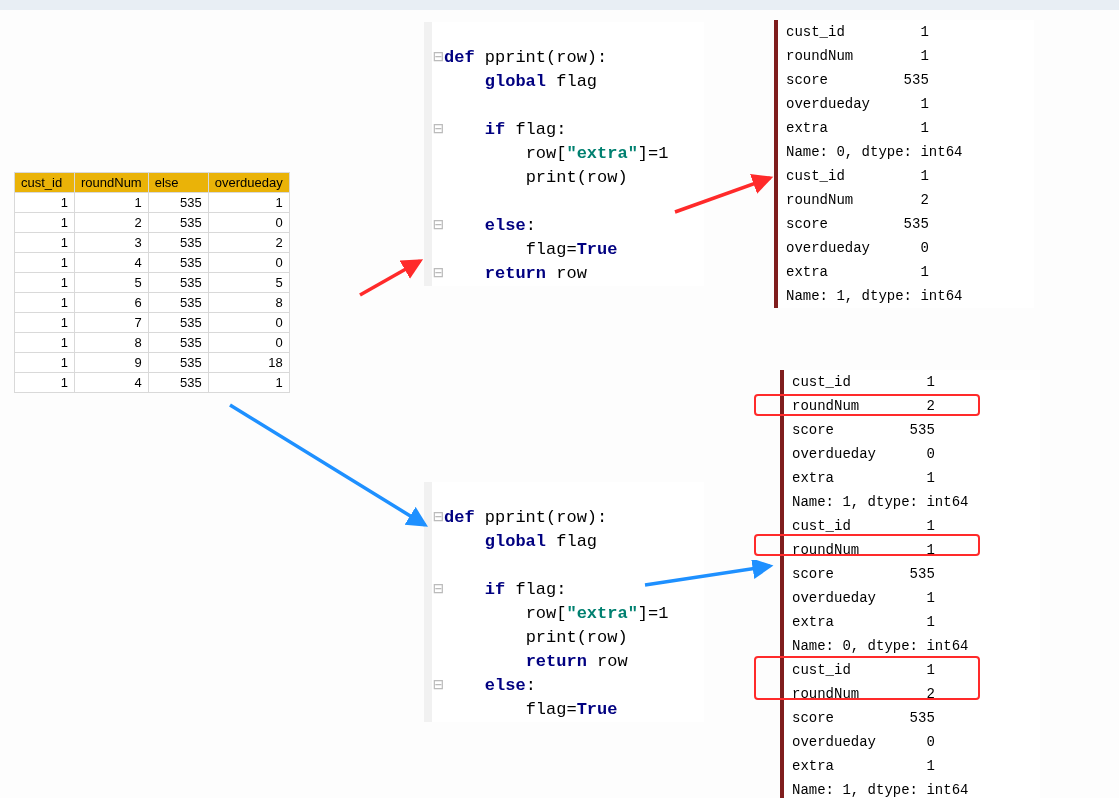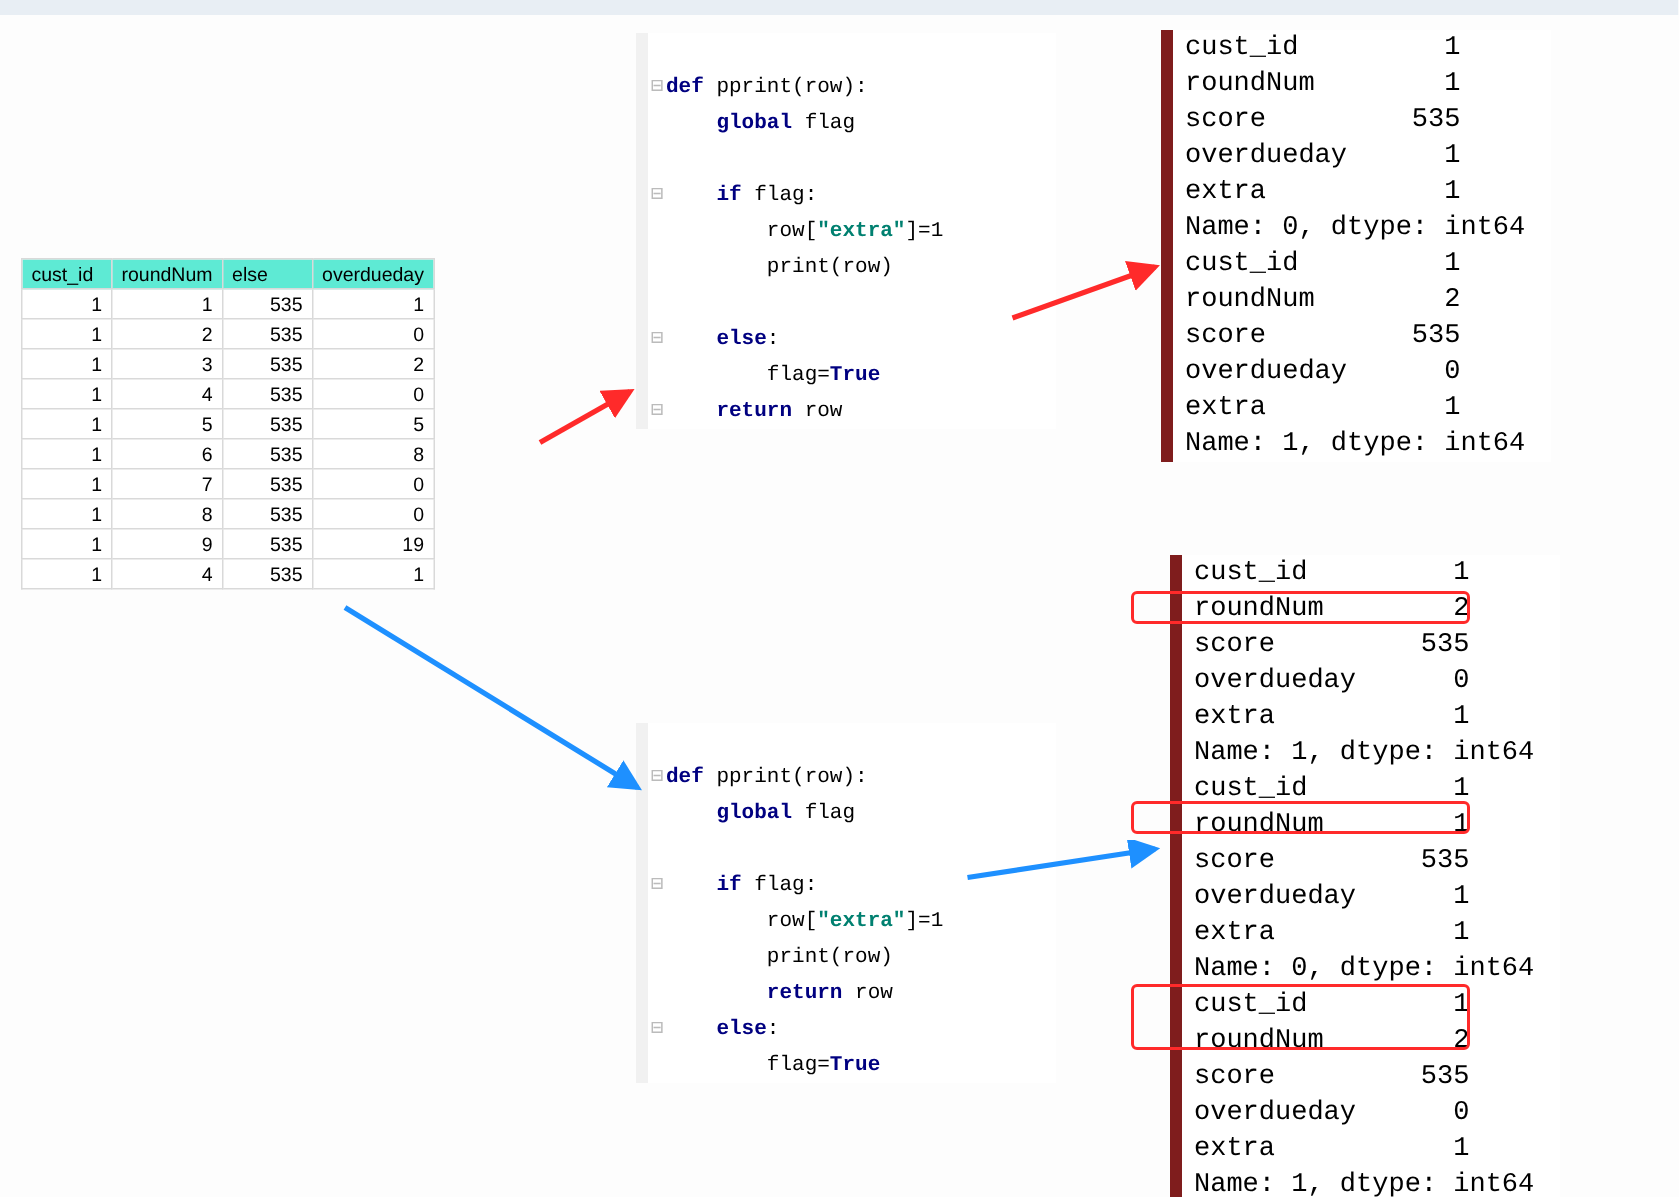--- a/index.html
+++ b/index.html
@@ -26,48 +26,48 @@
     border: 1px solid #d9d9d9;
     padding: 2px 6px;
     height: 20px;
     min-width: 60px;
     text-align: right;
     background: #fff;
   }
   table.data th {
     text-align: left;
     font-weight: normal;
-    background: #5eead4;
+    background: #eab308;
   }
   .code-block {
     position: absolute;
     background: #fff;
-    font-size: 14px;
+    font-size: 17px;
     line-height: 24px;
     white-space: pre;
     border-left: 8px solid #f1f1f1;
   }
   .code-block .fold {
     color: #bbb;
     display:inline-block;
     width: 12px;
     text-align:center;
   }
   .kw { color: #000080; font-weight: bold; }
   .fn { color: #000; }
   .str { color: #008070; font-weight: bold; }
   .bool { color: #000080; font-weight: bold; }
 
   .out-block {
     position: absolute;
     background: #fff;
-    font-size: 18px;
+    font-size: 14px;
     line-height: 24px;
     white-space: pre;
-    border-left: 8px solid #7f1d1d;
+    border-left: 4px solid #7f1d1d;
     padding-left: 8px;
   }
   .hl-box {
     position: absolute;
     border: 2px solid #ff2a2a;
     border-radius: 4px;
     background: transparent;
     pointer-events: none;
   }
   svg.arrow {
@@ -142,21 +142,21 @@
         <tr>
           <td>1</td>
           <td>8</td>
           <td>535</td>
           <td>0</td>
         </tr>
         <tr>
           <td>1</td>
           <td>9</td>
           <td>535</td>
-          <td>19</td>
+          <td>18</td>
         </tr>
         <tr>
           <td>1</td>
           <td>4</td>
           <td>535</td>
           <td>1</td>
         </tr>
       </tbody>
   </table>
 </div>

